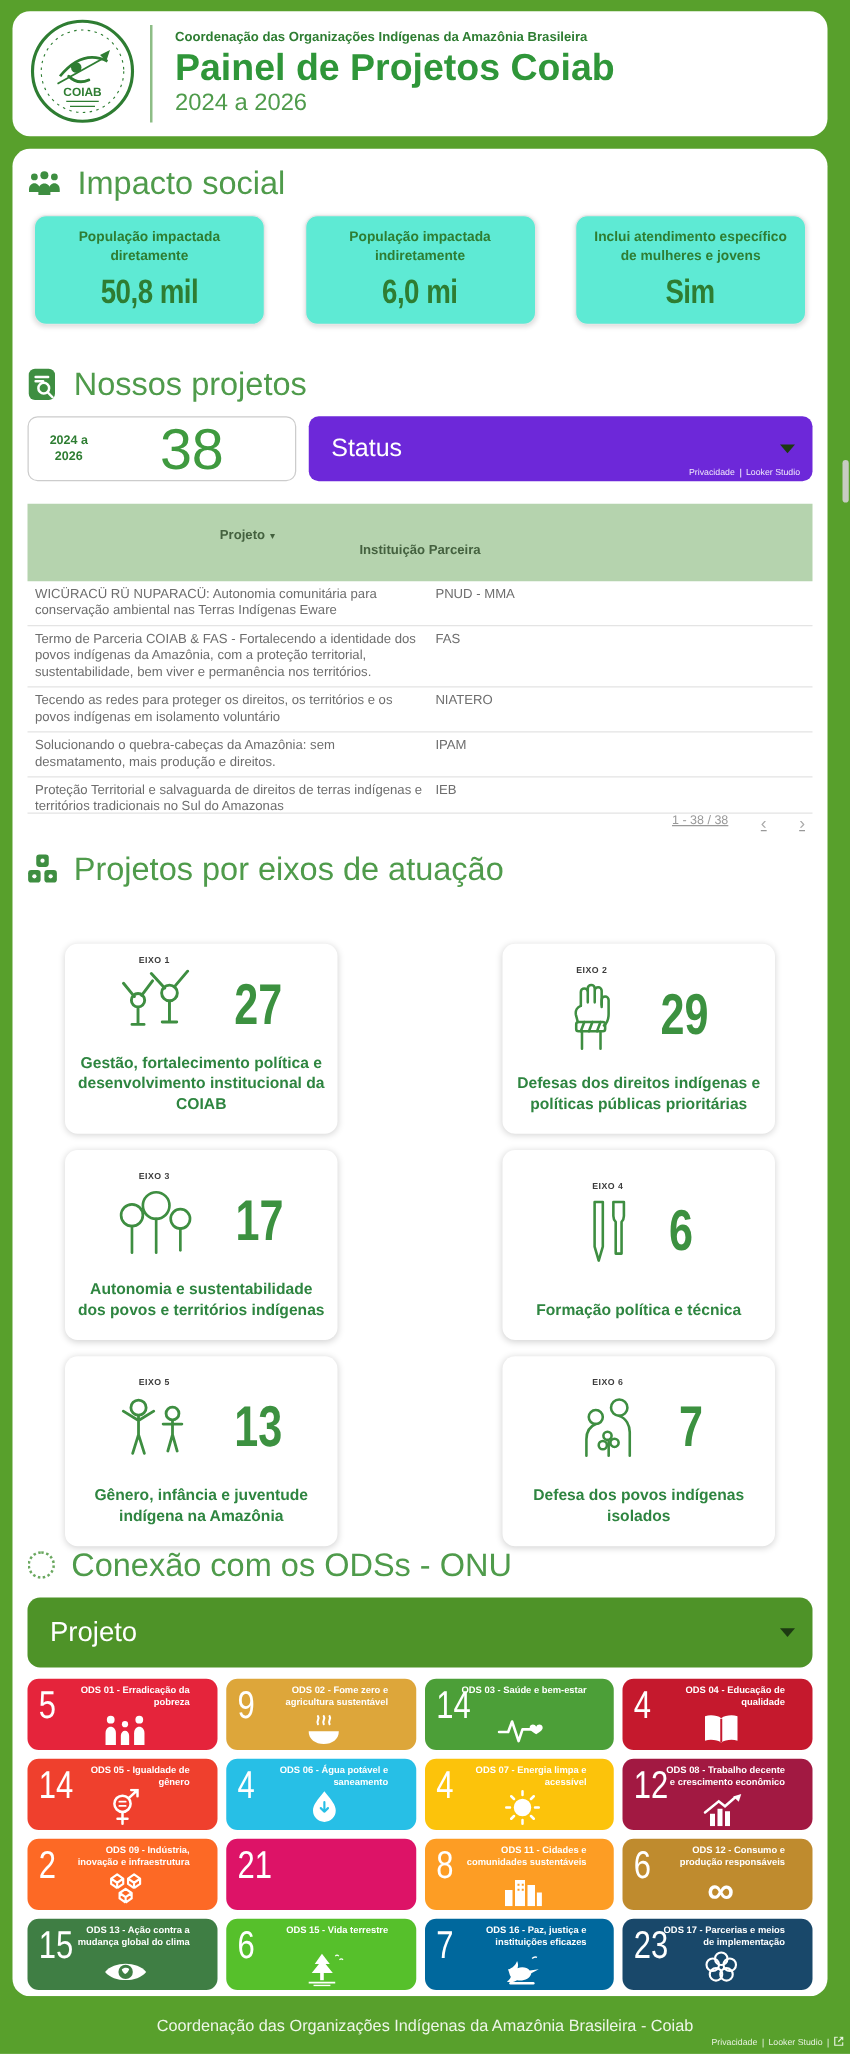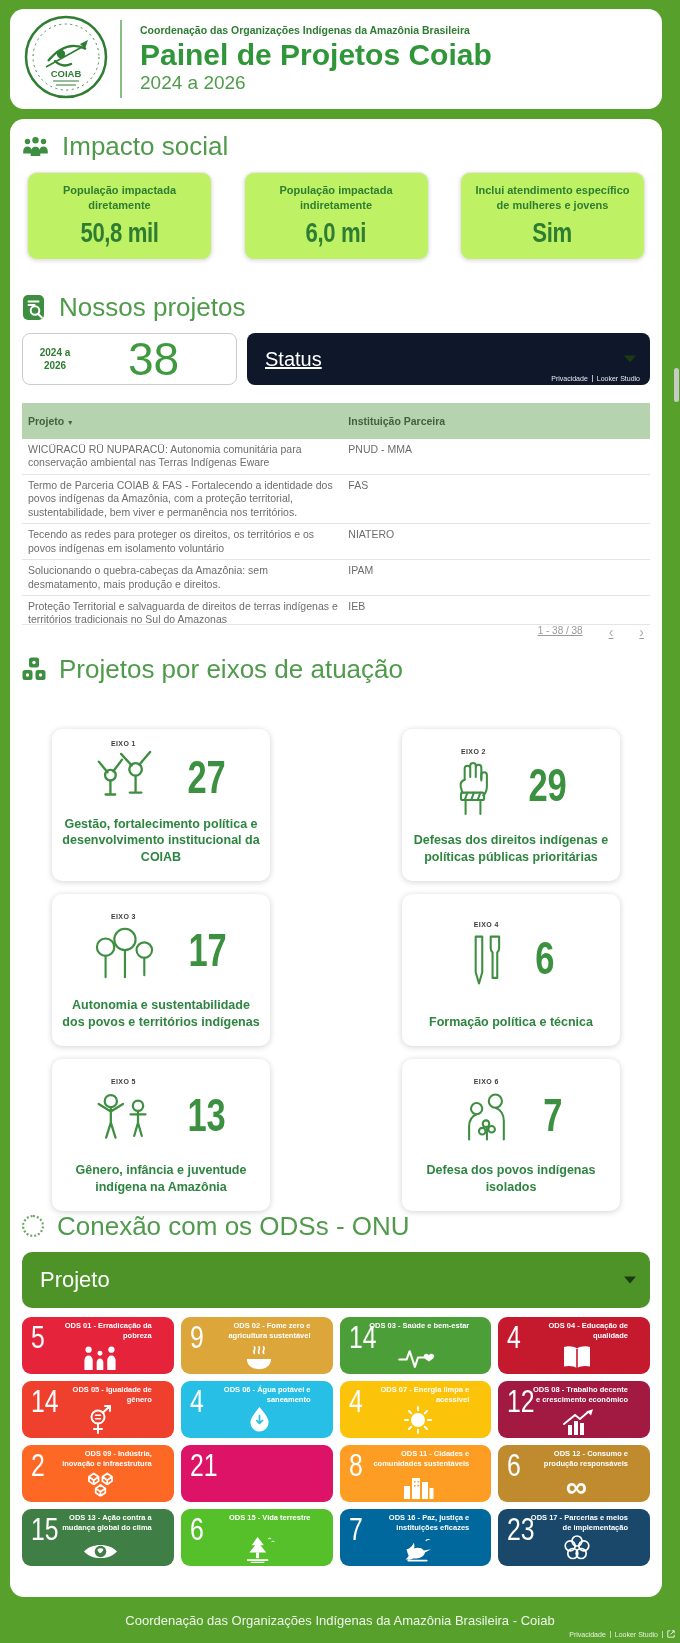--- a/index.html
+++ b/index.html
@@ -21,21 +21,21 @@
 
   
   .main-card{background:#fff;border-radius:14px;margin-top:10px;height:1478px;box-sizing:border-box;
     padding:12px 12px 0 12px;position:relative;overflow:hidden;}
 
   .section-title{display:flex;align-items:center;gap:13px;color:#4f9b4b;font-size:26px;font-weight:400;}
   .section-title .s-icon{display:flex;align-items:center;justify-content:center;}
 
   
   .impact-row{display:flex;justify-content:space-between;padding:0 5px;margin-top:10px;}
-  .impact-card{width:185px;height:88px;background:#bef264;border:1px solid #e6e6e6;border-radius:10px;
+  .impact-card{width:185px;height:88px;background:#5eead4;border:1px solid #e6e6e6;border-radius:10px;
     box-shadow:0 1px 4px rgba(0,0,0,.14);display:flex;flex-direction:column;align-items:center;justify-content:center;
     text-align:center;padding:6px 12px;box-sizing:border-box;}
   .impact-label{font-size:11px;font-weight:bold;color:#2e7d32;line-height:1.3;}
   .impact-value{font-size:27px;font-weight:800;color:#2e7d32;margin-top:6px;display:inline-block;transform:scaleX(.82);letter-spacing:-.5px;}
 
   
   .sec-projetos{margin-top:32px;}
   .filter-row{display:flex;gap:10px;margin-top:10px;}
   .scorecard{width:215px;height:52px;border:1px solid #cccccc;border-radius:8px;display:flex;align-items:center;
     padding:0 8px;box-sizing:border-box;background:#fff;}
@@ -43,21 +43,21 @@
   .scorecard-value{flex:1;text-align:center;font-size:46px;font-weight:300;color:#3f9a3f;line-height:1;}
   .dropdown{flex:1;border-radius:8px;color:#fff;display:flex;align-items:center;padding:0 18px;position:relative;}
   .dropdown .dd-label{font-size:20px;font-weight:300;}
   .chev{width:0;height:0;border-left:6px solid transparent;border-right:6px solid transparent;border-top:7px solid #1d3a12;
     position:absolute;right:14px;top:50%;transform:translateY(-50%);}
   .embed-mini{position:absolute;right:10px;bottom:3px;font-size:7px;color:rgba(255,255,255,.9);display:flex;align-items:center;gap:4px;}
   .embed-mini .sep{border-left:1px solid rgba(255,255,255,.7);height:7px;}
 
   
   .table{margin-top:18px;font-size:10.5px;color:#6d6d6d;}
-  .thead{display:flex;background:#b5d3ae;color:#44613f;font-weight:bold;min-height:18px;align-items:center;padding:9px 6px;}
+  .thead{display:flex;background:#b5d3ae;color:#44613f;font-weight:bold;min-height:18px;align-items:center;padding:19px 6px;flex-direction:column;}
   .col-proj{width:52%;padding-right:10px;box-sizing:border-box;}
   .col-inst{flex:1;}
   .trow{display:flex;padding:4px 6px;border-bottom:1px solid #e4e4e4;line-height:1.28;}
   .trow.clipped{height:20px;overflow:hidden;border-bottom:none;}
   .pagination{display:flex;justify-content:flex-end;align-items:flex-start;gap:26px;color:#999;font-size:10px;height:19px;
     border-top:1px solid #e4e4e4;padding-right:6px;text-decoration:underline;}
   .pg-btn{font-size:14px;color:#aaa;cursor:pointer;line-height:1;}
   .sort-caret{font-size:8px;color:#44613f;margin-left:4px;}
 
   
@@ -161,21 +161,21 @@
         </svg>
       </span>
       <span>Nossos projetos</span>
     </div>
 
     <div class="filter-row">
       <div class="scorecard">
         <div class="scorecard-label">2024 a 2026</div>
         <div class="scorecard-value">38</div>
       </div>
-      <div class="dropdown" style="background-color: #0f172a; text-decoration: underline;">
+      <div class="dropdown" style="background-color: #6d28d9;">
         <span class="dd-label">Status</span>
         <span class="chev"></span>
         <span class="embed-mini">
           <span>Privacidade</span>
           <span class="sep"></span>
           <span>Looker Studio</span>
         </span>
       </div>
     </div>
 

